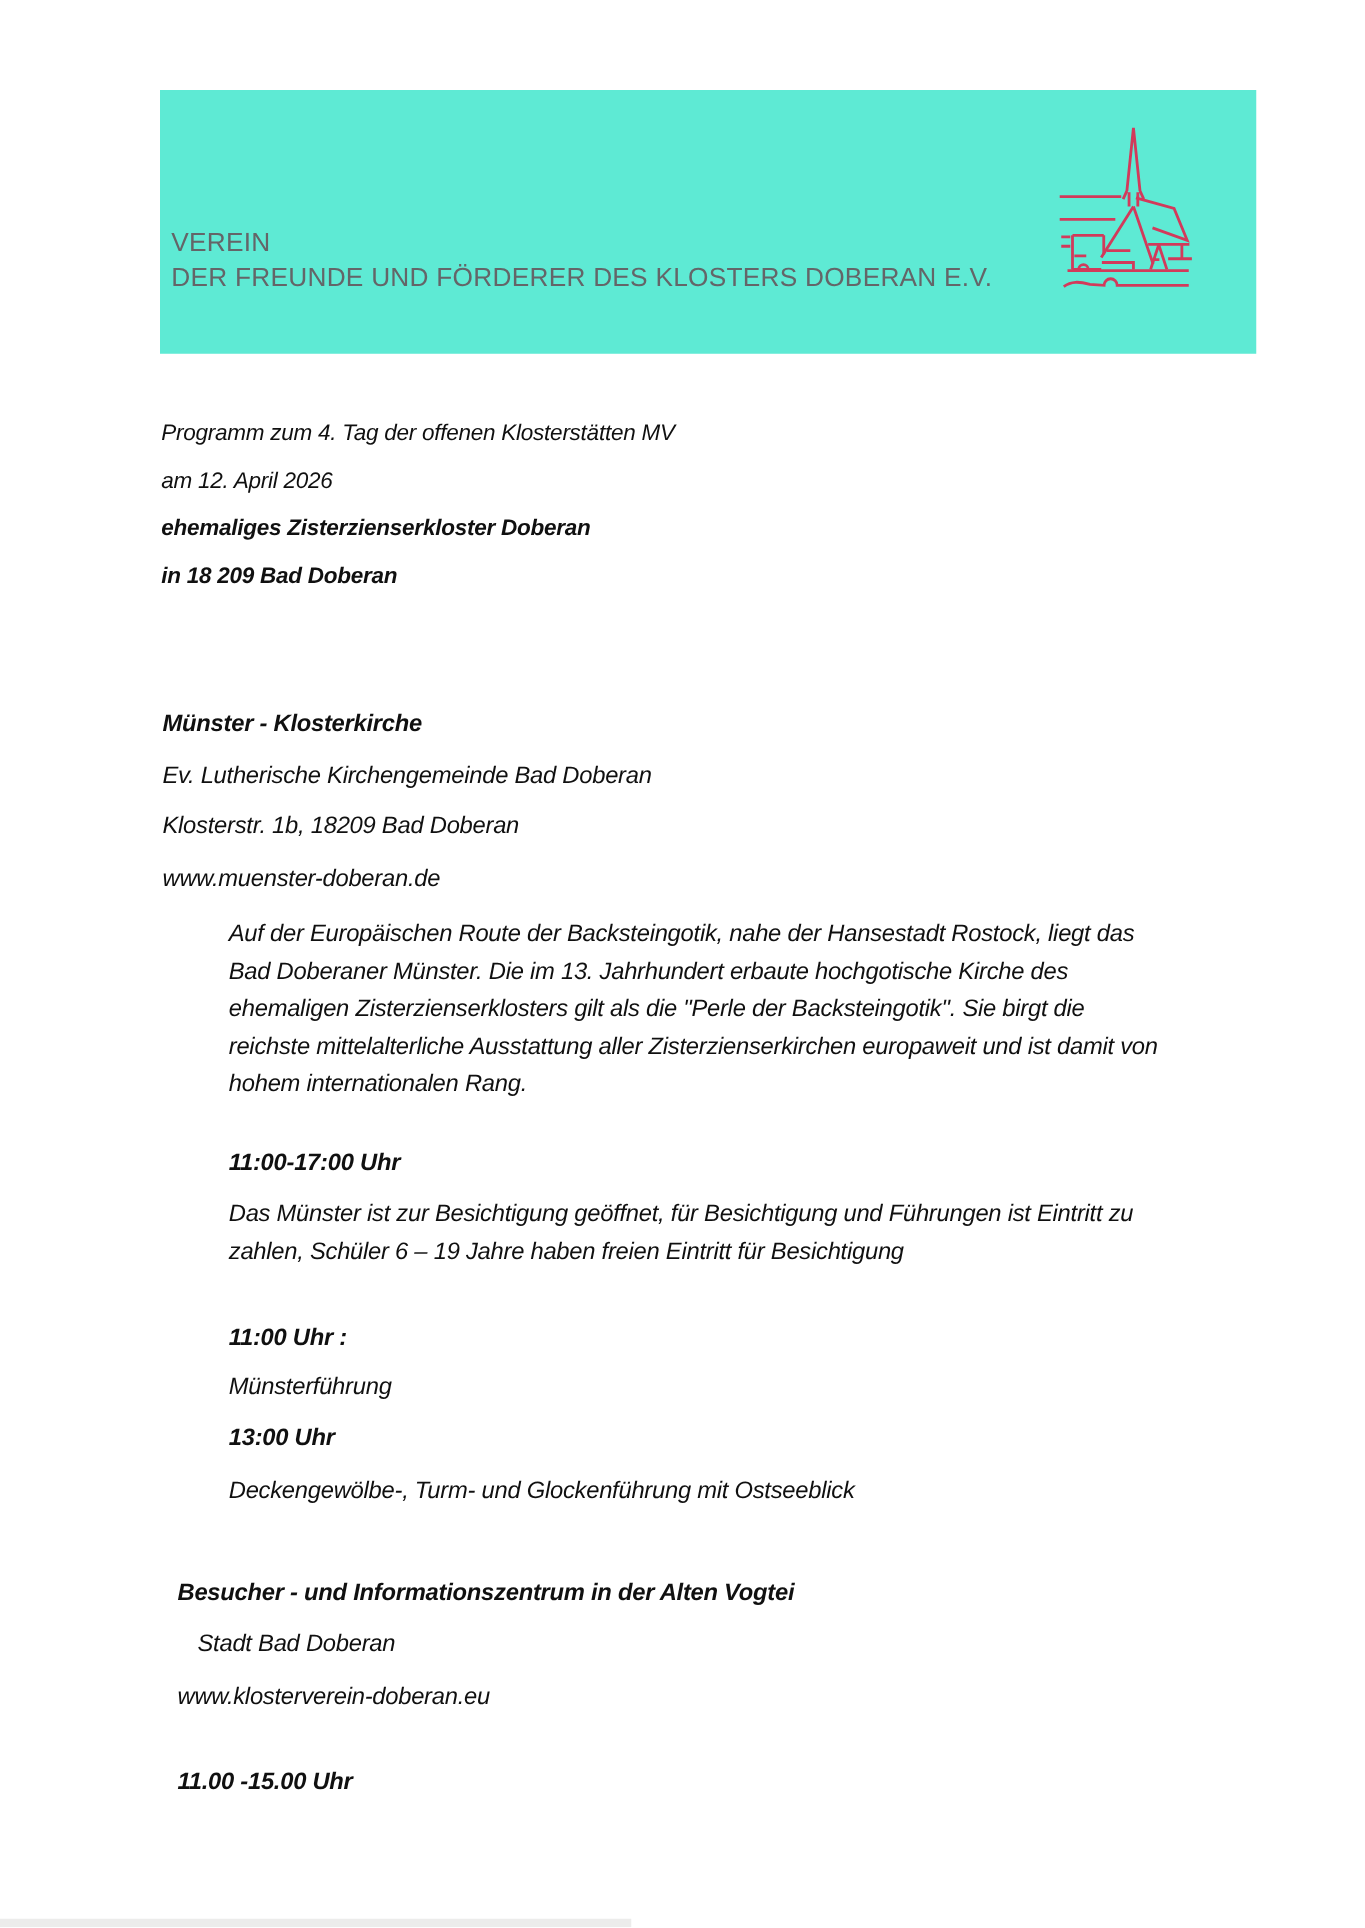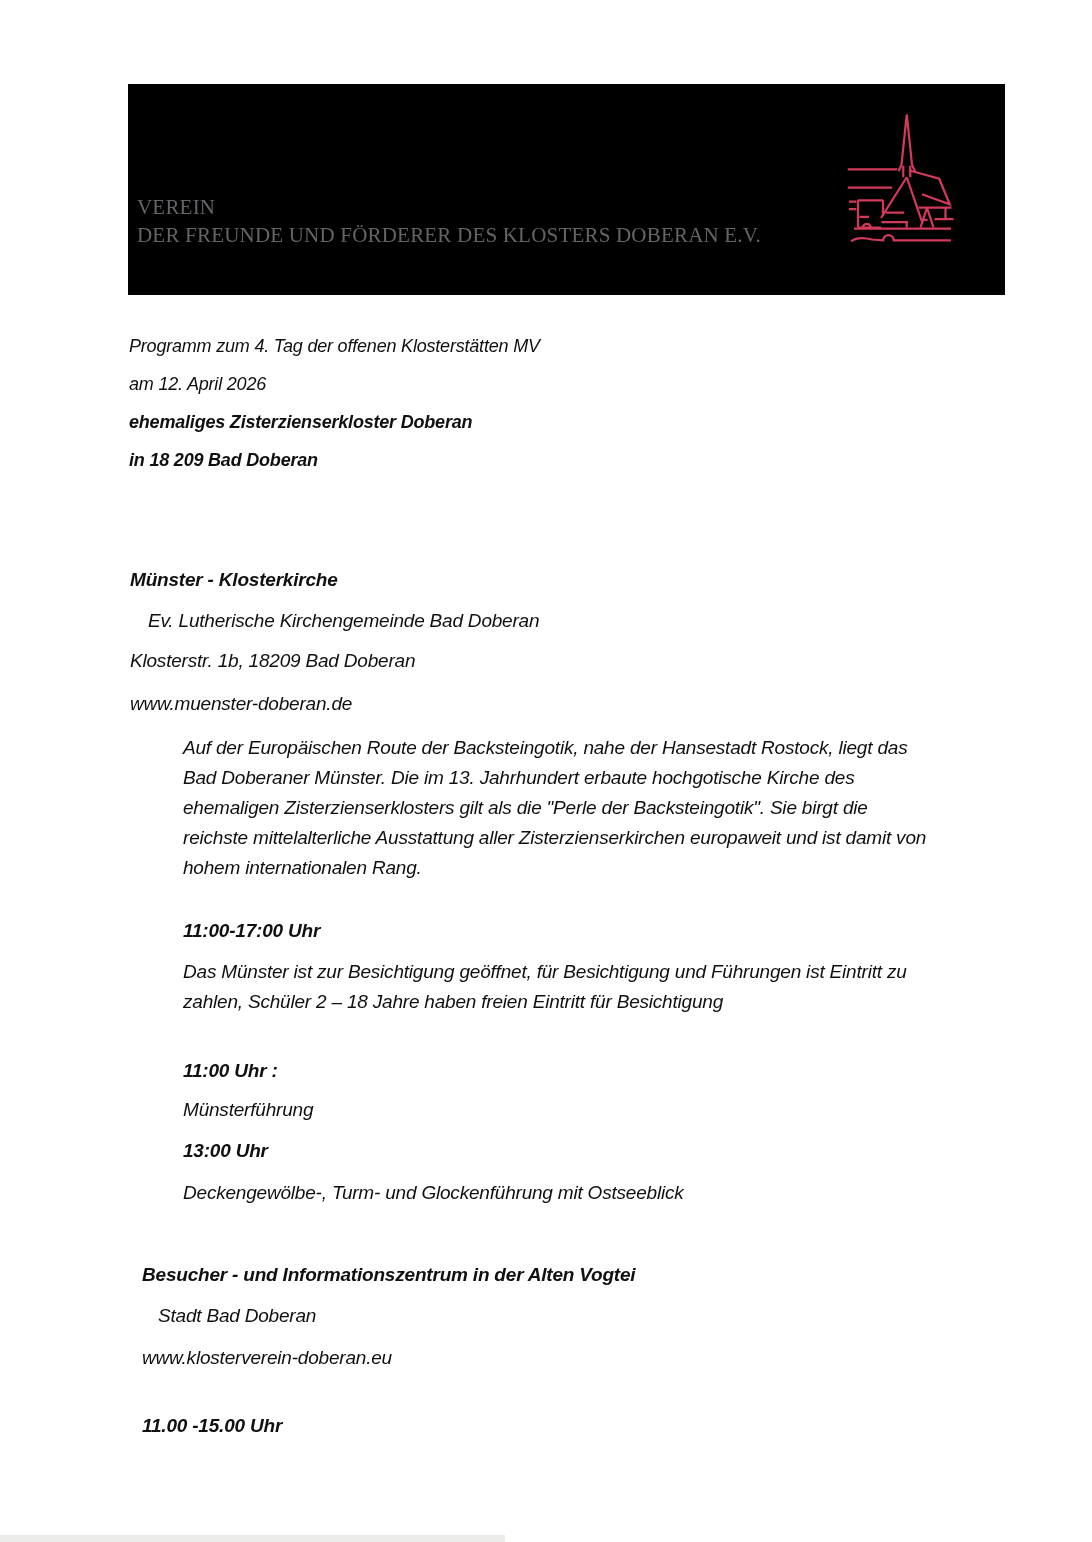--- a/index.html
+++ b/index.html
@@ -5,23 +5,22 @@
   * { margin:0; padding:0; box-sizing:border-box; }
   html,body { background:#ffffff; }
   .page {
     position:relative; width:1092px; height:1542px; background:#ffffff;
     font-family:"Liberation Sans","DejaVu Sans",sans-serif; color:#101010;
     overflow:hidden;
   }
   .abs { position:absolute; }
   
   .letterhead {
-    position:absolute; left:128px; top:84px; width:877px; height:211px;
-    background:#000000;
-    font-family:Liberation Serif, serif;
+    position:absolute; left:128px; top:72px; width:877px; height:211px;
+    background:#5eead4;
   }
   .org {
     position:absolute; left:9px; top:109px;
     font-size:21px; line-height:28px; color:#646568; letter-spacing:.2px;
     font-style:normal; white-space:nowrap;
   }
   .logo { position:absolute; left:706px; top:6px; width:150px; height:186px; }
   
   .title-block {
     left:129px; top:327px; font-style:italic; font-size:18px; line-height:38px;
@@ -75,28 +74,28 @@
   </div>
 
   <div class="abs title-block">
     <div>Programm zum 4. Tag der offenen Klosterstätten MV</div>
     <div>am 12. April 2026</div>
     <div class="bold">ehemaliges Zisterzienserkloster Doberan</div>
     <div class="bold">in 18 209 Bad Doberan</div>
   </div>
 
   <p class="abs bt hd" style="left:130px; top:565px;">Münster - Klosterkirche</p>
-  <p class="abs bt" style="left:130px; top:606px;margin-left:18px;">Ev. Lutherische Kirchengemeinde Bad Doberan</p>
+  <p class="abs bt" style="left:130px; top:606px;">Ev. Lutherische Kirchengemeinde Bad Doberan</p>
   <p class="abs bt" style="left:130px; top:646px;">Klosterstr. 1b, 18209 Bad Doberan</p>
   <p class="abs bt" style="left:130px; top:689px;">www.muenster-doberan.de</p>
 
   <p class="abs bt wrap" style="left:183px; top:733px; width:748px;">Auf der Europäischen Route der Backsteingotik, nahe der Hansestadt Rostock, liegt das Bad Doberaner Münster. Die im 13. Jahrhundert erbaute hochgotische Kirche des ehemaligen Zisterzienserklosters gilt als die "Perle der Backsteingotik". Sie birgt die reichste mittelalterliche Ausstattung aller Zisterzienserkirchen europaweit und ist damit von hohem internationalen Rang.</p>
 
   <p class="abs bt hd" style="left:183px; top:916px;">11:00-17:00 Uhr</p>
-  <p class="abs bt wrap" style="left:183px; top:957px; width:748px;">Das Münster ist zur Besichtigung geöffnet, für Besichtigung und Führungen ist Eintritt zu zahlen, Schüler 2 – 18 Jahre haben freien Eintritt für Besichtigung</p>
+  <p class="abs bt wrap" style="left:183px; top:957px; width:748px;">Das Münster ist zur Besichtigung geöffnet, für Besichtigung und Führungen ist Eintritt zu zahlen, Schüler 6 – 19 Jahre haben freien Eintritt für Besichtigung</p>
 
   <p class="abs bt hd" style="left:183px; top:1056px;">11:00 Uhr :</p>
   <p class="abs bt" style="left:183px; top:1095px;">Münsterführung</p>
 
   <p class="abs bt hd" style="left:183px; top:1136px;">13:00 Uhr</p>
   <p class="abs bt" style="left:183px; top:1178px;">Deckengewölbe-, Turm- und Glockenführung mit Ostseeblick</p>
 
   <p class="abs bt hd" style="left:142px; top:1260px;">Besucher - und Informationszentrum in der Alten Vogtei</p>
   <p class="abs bt" style="left:158px; top:1301px;">Stadt Bad Doberan</p>
   <div class="abs bt" style="left:142px; top:1343px;">

